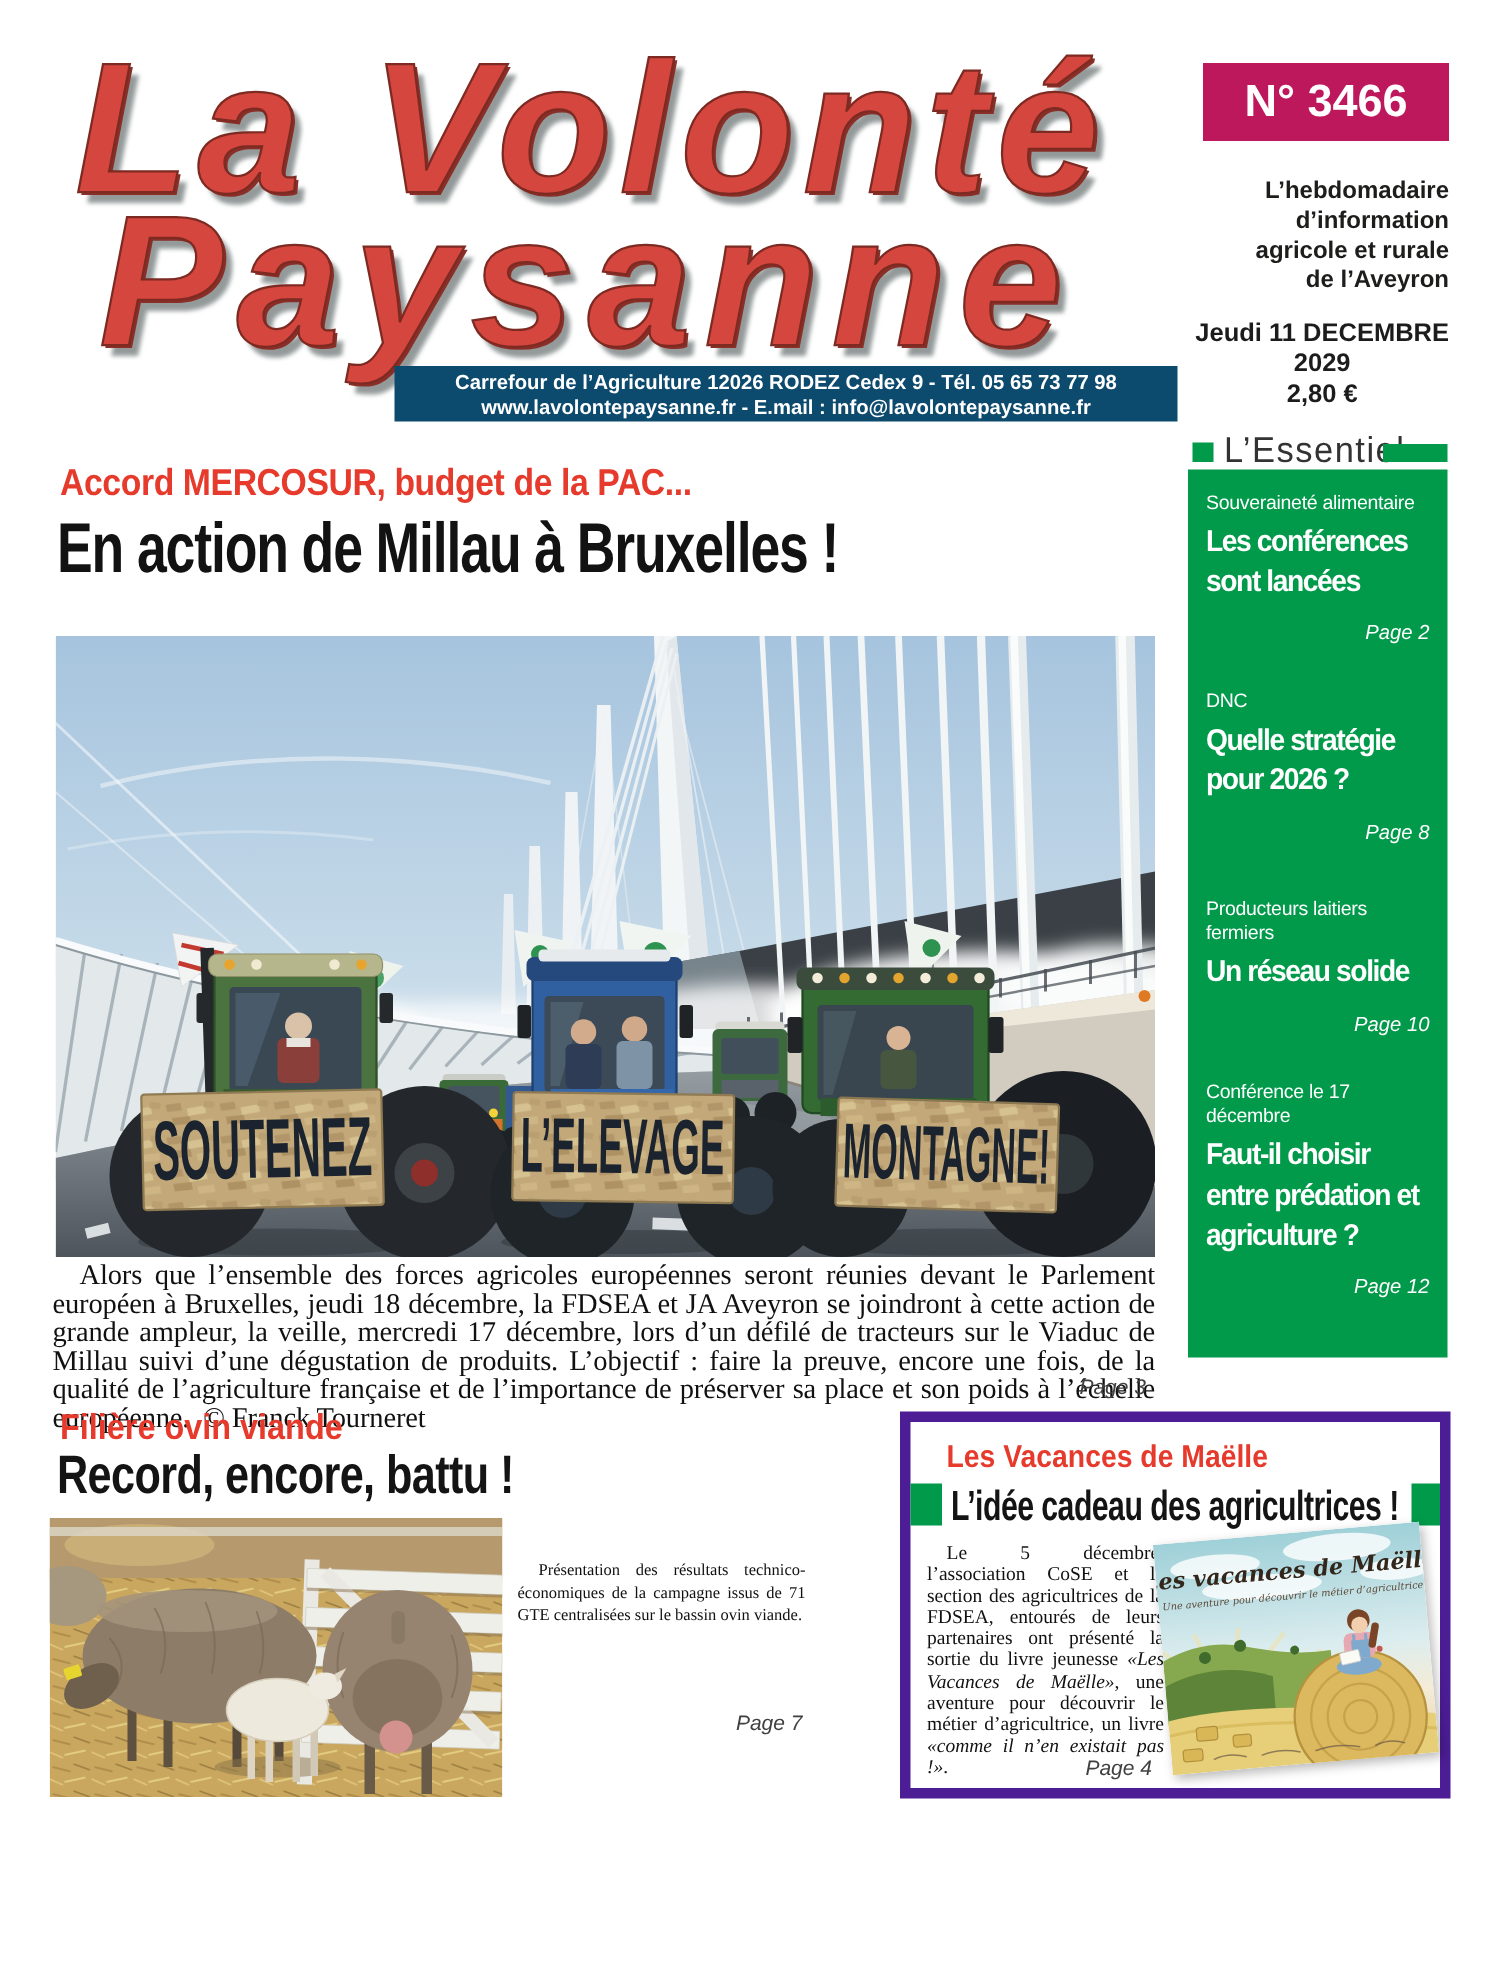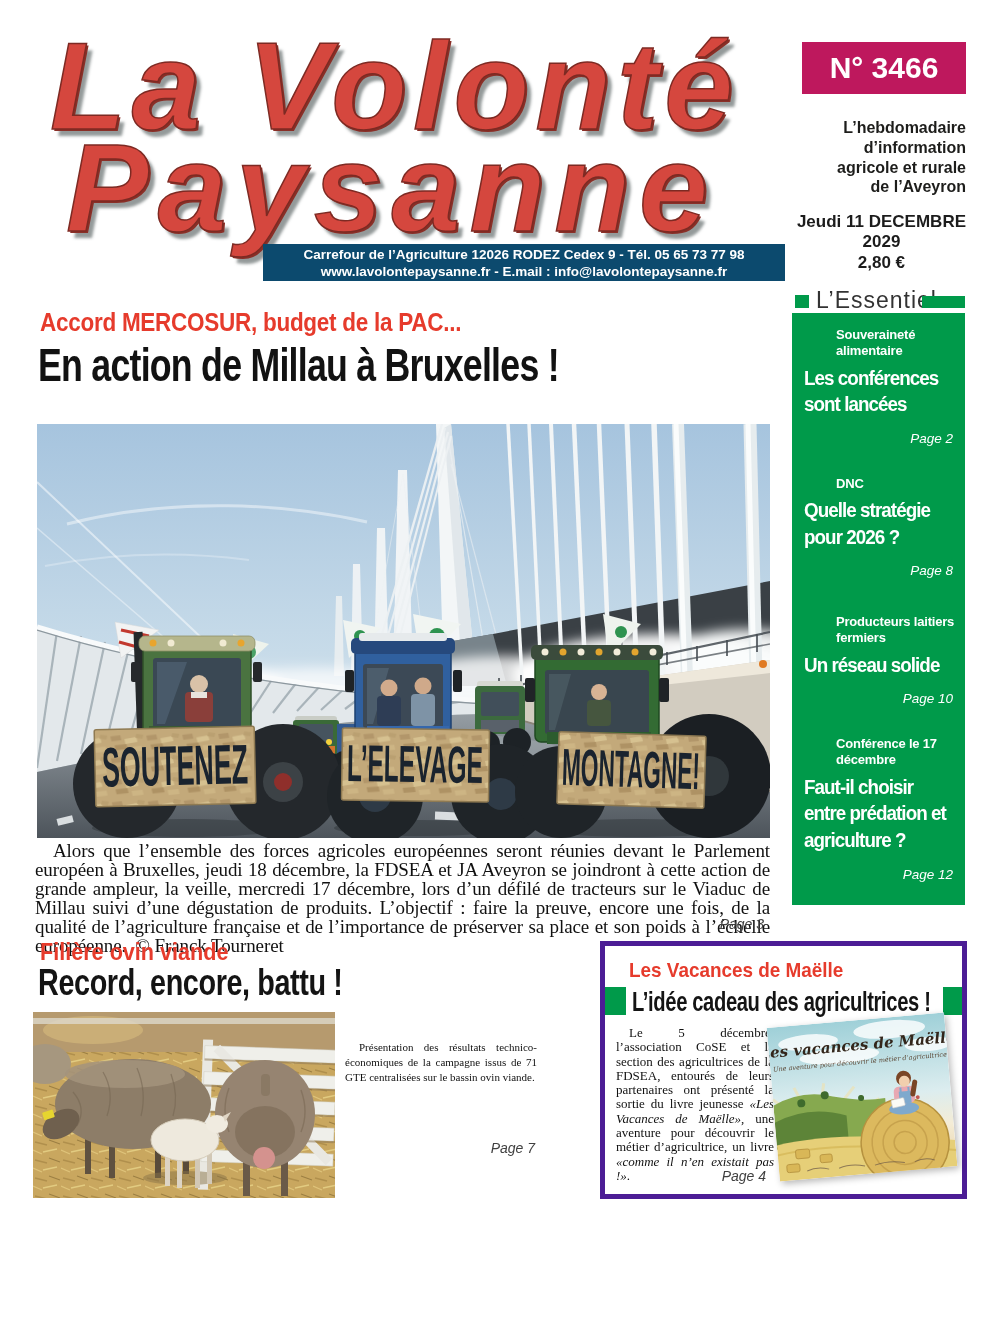--- a/index.html
+++ b/index.html
@@ -21,21 +21,21 @@
            line-height:1.24;color:#1d1d1b;}
   .dateblock{right:34px;top:212px;text-align:center;font-size:17px;font-weight:bold;line-height:1.2;}
   
   .ess-head{left:792px;top:286px;width:173px;height:26px;}
   .ess-sq{position:absolute;left:3px;top:9px;width:14px;height:13px;background:#009a4a;}
   .ess-title{position:absolute;left:24px;top:0;font-size:23px;font-weight:normal;color:#333;
              letter-spacing:1px;transform:scaleY(1.04);transform-origin:top left;}
   .ess-bar{position:absolute;right:0;top:10px;width:43px;height:12px;background:#009a4a;}
   .sb-panel{left:792px;top:313px;width:173px;height:592px;background:#009a4a;color:#fff;
             padding:14px 10px 0 12px;box-sizing:border-box;}
-  .sb-kicker{font-weight:bold;font-size:13px;line-height:1.25;letter-spacing:-.2px;margin-left:32px;}
+  .sb-kicker{font-weight:normal;font-size:13px;line-height:1.25;letter-spacing:-.2px;}
   .sb-title{font-weight:bold;font-size:20px;line-height:1.33;letter-spacing:-1px;margin-top:5px;
             transform:scaleX(.94);transform-origin:left;}
   .sb-page{font-style:italic;font-size:13.5px;text-align:right;margin-top:13px;padding-right:2px;}
   .sb-mb30{margin-bottom:30px;} .sb-mb36{margin-bottom:36px;}
   
   .lead-kicker{left:40px;top:308px;font-size:25px;font-weight:bold;color:#e63b2c;
                letter-spacing:-.3px;transform:scaleX(.9);transform-origin:left;white-space:nowrap;}
   .lead-headline{left:38px;top:337px;font-size:47px;font-weight:bold;color:#121212;
                  letter-spacing:-1px;transform:scaleX(.76);transform-origin:left;white-space:nowrap;}
   .lead-photo{left:37px;top:424px;width:733px;height:414px;overflow:hidden;}
@@ -47,21 +47,21 @@
   
   .ovin-kicker{left:40px;top:938px;font-size:24px;font-weight:bold;color:#e63b2c;
                transform:scaleX(.9);transform-origin:left;white-space:nowrap;}
   .ovin-headline{left:38px;top:962px;font-size:36px;font-weight:bold;color:#141414;
                  letter-spacing:-.5px;transform:scaleX(.8);transform-origin:left;white-space:nowrap;}
   .ovin-photo{left:33px;top:1012px;width:302px;height:186px;overflow:hidden;}
   .ovin-body{left:345px;top:1040px;width:192px;font-family:"Liberation Serif",serif;
              font-size:11px;line-height:1.35;text-align:justify;text-indent:14px;color:#111;}
   .ovin-page{left:345px;top:1140px;width:190px;text-align:right;}
   
-  .maelle{left:600px;top:941px;width:367px;height:258px;border:5px solid #4c1d95;
+  .maelle{left:600px;top:941px;width:367px;height:258px;border:7px solid #4c1d95;
           box-sizing:border-box;background:#fff;}
   .ma-kicker{position:absolute;left:24px;top:12px;font-size:21px;font-weight:bold;color:#e63b2c;
              transform:scaleX(.9);transform-origin:left;white-space:nowrap;}
   .ma-sq-l{position:absolute;left:0;top:41px;width:21px;height:28px;background:#009a4a;}
   .ma-sq-r{position:absolute;right:0;top:41px;width:19px;height:28px;background:#009a4a;}
   .ma-headline{position:absolute;left:27px;top:40px;font-size:28px;font-weight:bold;color:#141414;
                letter-spacing:-.5px;transform:scaleX(.72);transform-origin:left;white-space:nowrap;}
   .ma-body{position:absolute;left:11px;top:80px;width:158px;font-family:"Liberation Serif",serif;
            font-size:13px;line-height:14.3px;text-align:justify;text-indent:13px;color:#111;}
   .ma-body .it{font-style:italic;}

